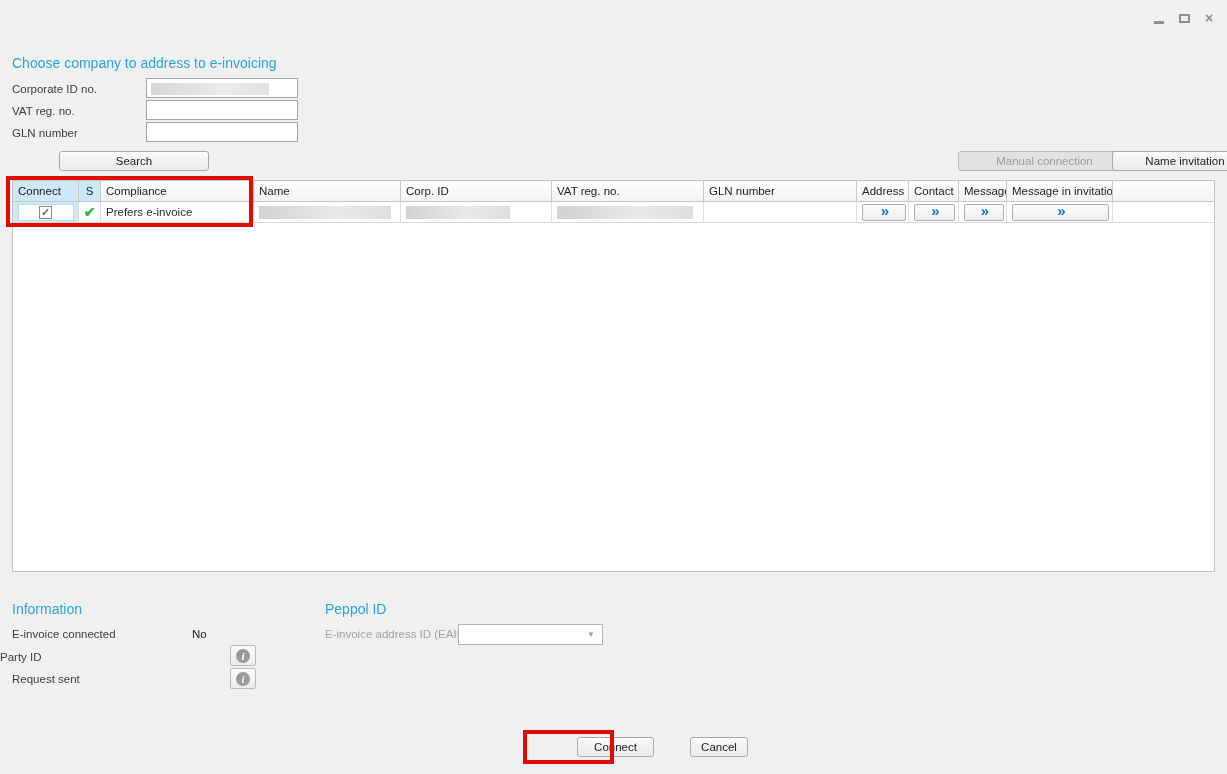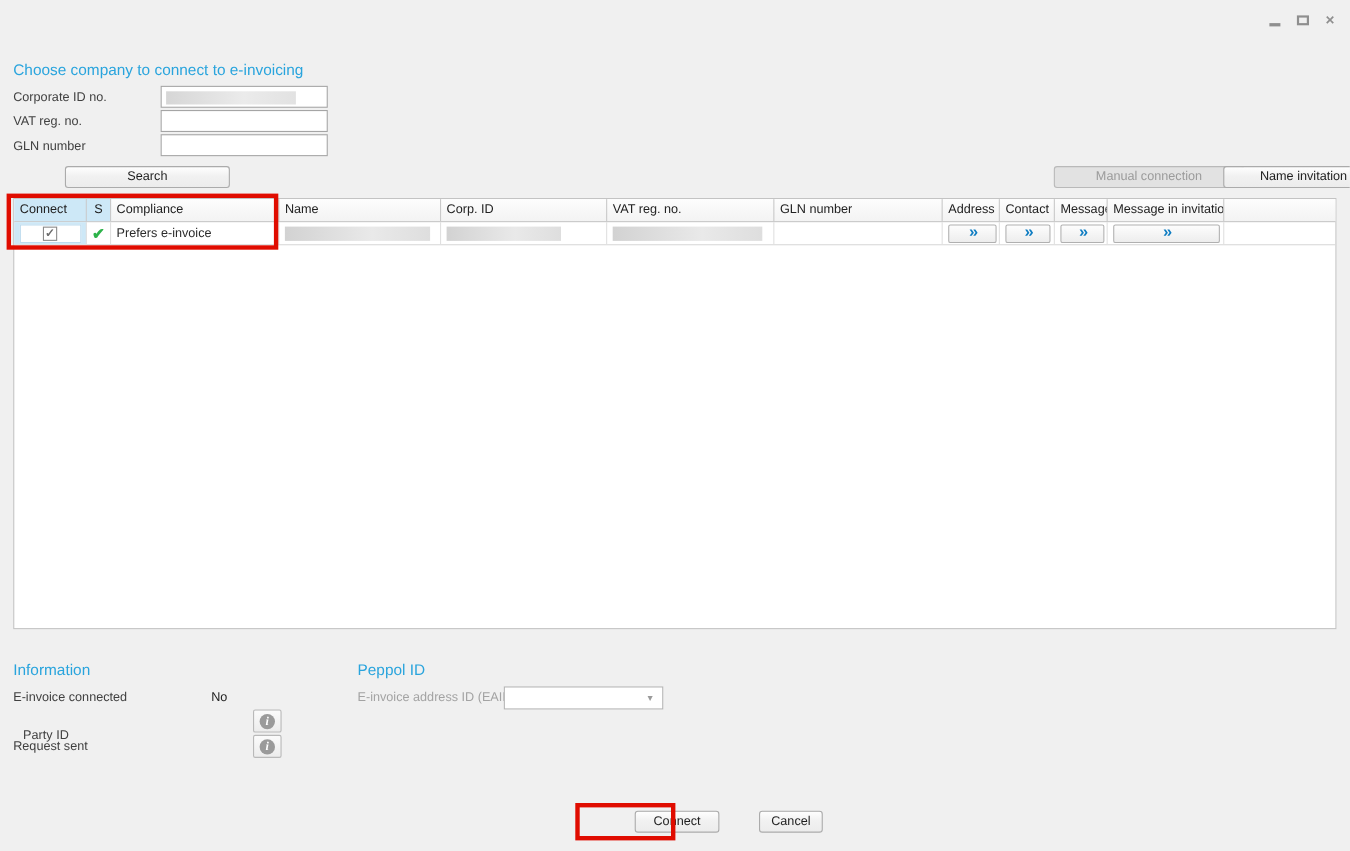--- a/index.html
+++ b/index.html
@@ -91,21 +91,21 @@
       </div>
     <div class="win-btn">
         <div class="glyph-max"></div>
       </div>
     <div class="win-btn">
         <div class="glyph-close">×</div>
       </div>
   </div>
 </div>
 
-<div class="abs section-heading" style="left:12px; top:55px;">Choose company to connect to e-invoicing</div>
+<div class="abs section-heading" style="left:12px; top:55px;">Choose company to address to e-invoicing</div>
 
 <div class="abs field-label" style="left:12px; top:83px;">Corporate ID no.</div>
 <div class="input-box" style="left:146px; top:78px;">
   <input type="text" value="" style="">
   <div class="input-redact"></div>
 </div>
 
 <div class="abs field-label" style="left:12px; top:105px;">VAT reg. no.</div>
 <div class="input-box" style="left:146px; top:100px;">
   <input type="text" value="" style="">
@@ -181,21 +181,21 @@
 
 </div>
 
 <div class="abs annot" style="left:6px; top:176px; width:247px; height:51px;"></div>
 
 <div class="abs section-heading" style="left:12px; top:601px;">Information</div>
 
 <div class="abs field-label" style="left:12px; top:628px;">E-invoice connected</div>
 <div class="abs info-value" style="left:145px; top:628px;margin-left:47px;">No</div>
 
-<div class="abs field-label" style="left:21px; top:651px;margin-top:12px;">Party ID</div>
+<div class="abs field-label" style="left:0; top:651px;">Party ID</div>
 <div class="abs info-btn" style="left:230px; top:645px;">
   <span class="info-circle">i</span>
 </div>
 
 <div class="abs field-label" style="left:12px; top:673px;">Request sent</div>
 <div class="abs info-btn" style="left:230px; top:668px;">
   <span class="info-circle">i</span>
 </div>
 
 <div class="abs section-heading" style="left:325px; top:601px;">Peppol ID</div>

